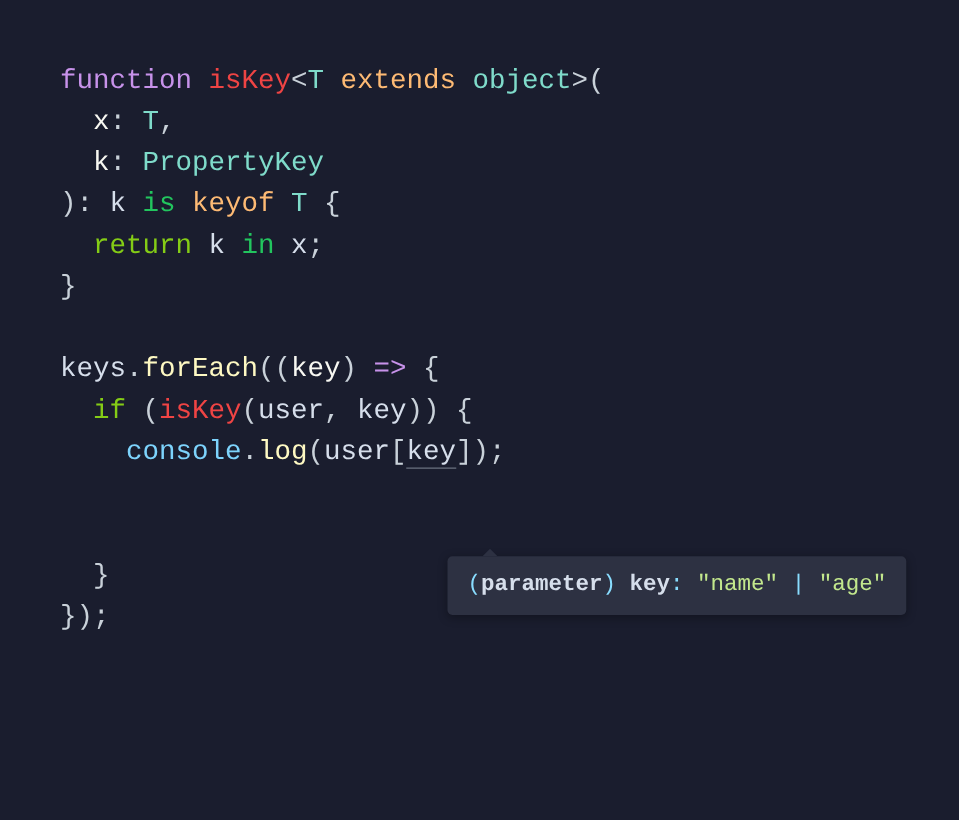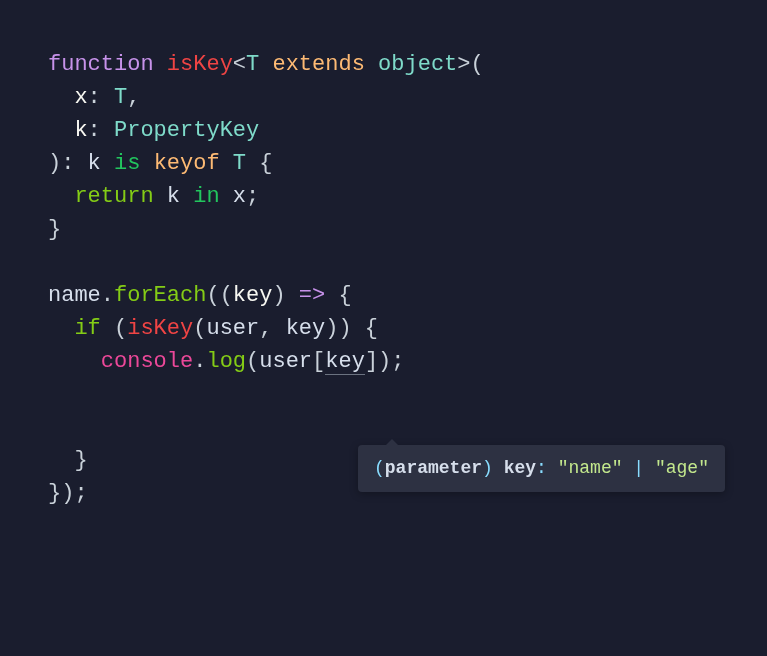--- a/index.html
+++ b/index.html
@@ -26,22 +26,22 @@
     .kw-type { color: #fdba74; }
     .fn-name { color: #ef4444; }
     .type-ident { color: #7fdbca; }
     .type-builtin { color: #7fdbca; }
     .param { color: #f8f8f2; }
     .variable { color: #d6deeb; }
     .punct { color: #c9d1d9; }
     .op { color: #c792ea; }
     .kw-flow { color: #84cc16; }
     .kw-op { color: #22c55e; }
-    .member { color: #ec4899; }
-    .property { color: #84cc16; }
+    .member { color: #7dd3fc; }
+    .property { color: #fef9c3; }
     .hover-ident {
       color: #d6deeb;
       border-bottom: 1px solid #6b7280;
     }
     .tooltip {
       position: absolute;
       top: 445px;
       left: 358px;
       background: #2d3142;
       color: #d6deeb;
@@ -70,21 +70,21 @@
 </head>
 <body>
 
 <div class="code-area"><span class="kw-decl">function</span> <span class="fn-name">isKey</span><span class="punct">&lt;</span><span class="type-ident">T</span> <span class="kw-type">extends</span> <span class="type-builtin">object</span><span class="punct">&gt;(</span>
   <span class="param">x</span><span class="punct">: </span><span class="type-ident">T</span><span class="punct">,</span>
   <span class="param">k</span><span class="punct">: </span><span class="type-ident">PropertyKey</span>
 <span class="punct">): </span><span class="variable">k</span> <span class="kw-op">is</span> <span class="kw-type">keyof</span> <span class="type-ident">T</span> <span class="punct">{</span>
   <span class="kw-flow">return</span> <span class="variable">k</span> <span class="kw-op">in</span> <span class="variable">x</span><span class="punct">;</span>
 <span class="punct">}</span>
 
-<span class="variable">name</span><span class="punct">.</span><span class="property">forEach</span><span class="punct">((</span><span class="param">key</span><span class="punct">) </span><span class="op">=&gt;</span> <span class="punct">{</span>
+<span class="variable">keys</span><span class="punct">.</span><span class="property">forEach</span><span class="punct">((</span><span class="param">key</span><span class="punct">) </span><span class="op">=&gt;</span> <span class="punct">{</span>
   <span class="kw-flow">if</span> <span class="punct">(</span><span class="fn-name">isKey</span><span class="punct">(</span><span class="variable">user</span><span class="punct">, </span><span class="variable">key</span><span class="punct">)) {</span>
     <span class="member">console</span><span class="punct">.</span><span class="property">log</span><span class="punct">(</span><span class="variable">user</span><span class="punct">[</span><span class="hover-ident">key</span><span class="punct">]);</span>
 
 
   <span class="punct">}</span>
 <span class="punct">});</span></div>
 
 <div class="tooltip"><span class="tt-punct">(</span><span class="tt-kw">parameter</span><span class="tt-punct">)</span> <span class="tt-kw">key</span><span class="tt-punct">:</span> <span class="tt-str">"name"</span> <span class="tt-punct">|</span> <span class="tt-str">"age"</span></div>
 
 </body></html>

